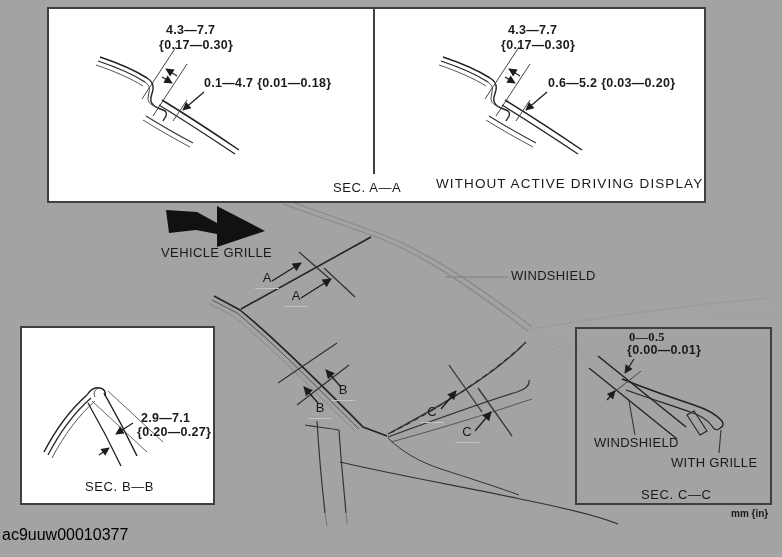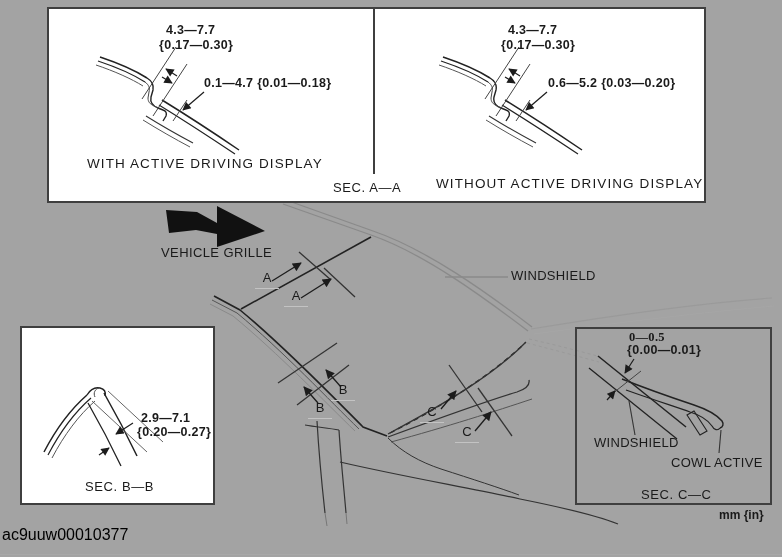--- a/index.html
+++ b/index.html
@@ -6,21 +6,21 @@
   #stage{position:relative;width:782px;height:557px;background:#a3a3a3;overflow:hidden;
          font-family:"Liberation Sans",sans-serif;color:#1a1a1a;}
   .box{position:absolute;border:2px solid #3f3f3f;background:#fff;}
   .box.transparent{background:transparent;}
   .lbl{position:absolute;font-size:13px;line-height:1.05;white-space:nowrap;color:#1a1a1a;}
   .dim{font-size:12.5px;font-weight:bold;letter-spacing:.3px;}
   .caption{font-size:13.5px;letter-spacing:1.1px;}
   .sectitle{font-size:13px;letter-spacing:.6px;}
   .marker{position:absolute;width:24px;height:16px;text-align:center;font-size:13px;
           border-bottom:1px solid #c3c3c3;padding-bottom:2px;cursor:pointer;}
-  .units{font-size:12px;font-weight:bold;}
+  .units{font-size:10px;font-weight:bold;margin-left:12px;}
   .figcode{font-size:16px;color:#000;}
   svg.layer{position:absolute;left:0;top:0;pointer-events:none;}
   .divider{position:absolute;width:2px;background:#3f3f3f;}
   .baseline{position:absolute;left:0;top:554px;width:782px;height:1px;background:#a8a8a8;}
 </style>
 </head>
 <body>
 
 <div id="stage">
 
@@ -137,21 +137,20 @@
       <path d="M634,359 L625,373" stroke="#1c1c1c" stroke-width="1.2" marker-end="url(#ahD)"></path>
       <path d="M607,400 L615,391" stroke="#1c1c1c" stroke-width="1.2" marker-end="url(#ahD)"></path>
       <path d="M635,435 L629,401" stroke="#333" stroke-width="1.1"></path>
       <path d="M719,453 L721,430" stroke="#333" stroke-width="1.1"></path>
     </g>
   </svg>
 
   <div class="lbl dim" style="left:166px;top:24px;">4.3—7.7</div>
   <div class="lbl dim" style="left:159px;top:39px;">{0.17—0.30}</div>
   <div class="lbl dim" style="left:204px;top:77px;">0.1—4.7 {0.01—0.18}</div>
-  <div class="lbl caption" style="left:87px;top:157px;">WITH ACTIVE DRIVING DISPLAY</div>
 
   <div class="lbl dim" style="left:508px;top:24px;">4.3—7.7</div>
   <div class="lbl dim" style="left:501px;top:39px;">{0.17—0.30}</div>
   <div class="lbl dim" style="left:548px;top:77px;text-align:center;">0.6—5.2 {0.03—0.20}</div>
   <div class="lbl caption" style="left:436px;top:157px;margin-top:20px;">WITHOUT ACTIVE DRIVING DISPLAY</div>
 
   <div class="lbl sectitle" style="left:333px;top:181px;">SEC. A—A</div>
 
   <div class="lbl" style="left:161px;top:246px;letter-spacing:.4px;">VEHICLE GRILLE</div>
   <div class="lbl" style="left:511px;top:269px;letter-spacing:.3px;">WINDSHIELD</div>
@@ -163,20 +162,20 @@
   <div class="marker" style="left:420px;top:404px;">C</div>
   <div class="marker" style="left:455px;top:424px;">C</div>
 
   <div class="lbl dim" style="left:141px;top:412px;text-align:right;">2.9—7.1</div>
   <div class="lbl dim" style="left:137px;top:426px;">{0.20—0.27}</div>
   <div class="lbl sectitle" style="left:85px;top:480px;">SEC. B—B</div>
 
   <div class="lbl dim" style="left:629px;top:331px;font-family:Liberation Serif, serif;">0—0.5</div>
   <div class="lbl dim" style="left:627px;top:344px;">{0.00—0.01}</div>
   <div class="lbl" style="left:594px;top:436px;letter-spacing:.3px;">WINDSHIELD</div>
-  <div class="lbl" style="left:671px;top:456px;letter-spacing:.3px;">COWL ACTIVE</div>
+  <div class="lbl" style="left:671px;top:456px;letter-spacing:.3px;">WITH GRILLE</div>
   <div class="lbl sectitle" style="left:641px;top:488px;">SEC. C—C</div>
 
   <div class="lbl units" style="left:719px;top:509px;">mm {in}</div>
   <div class="lbl figcode" style="left:2px;top:527px;text-align:center;">ac9uuw00010377</div>
 
   <div class="baseline"></div>
 </div>
 
 </body></html>

